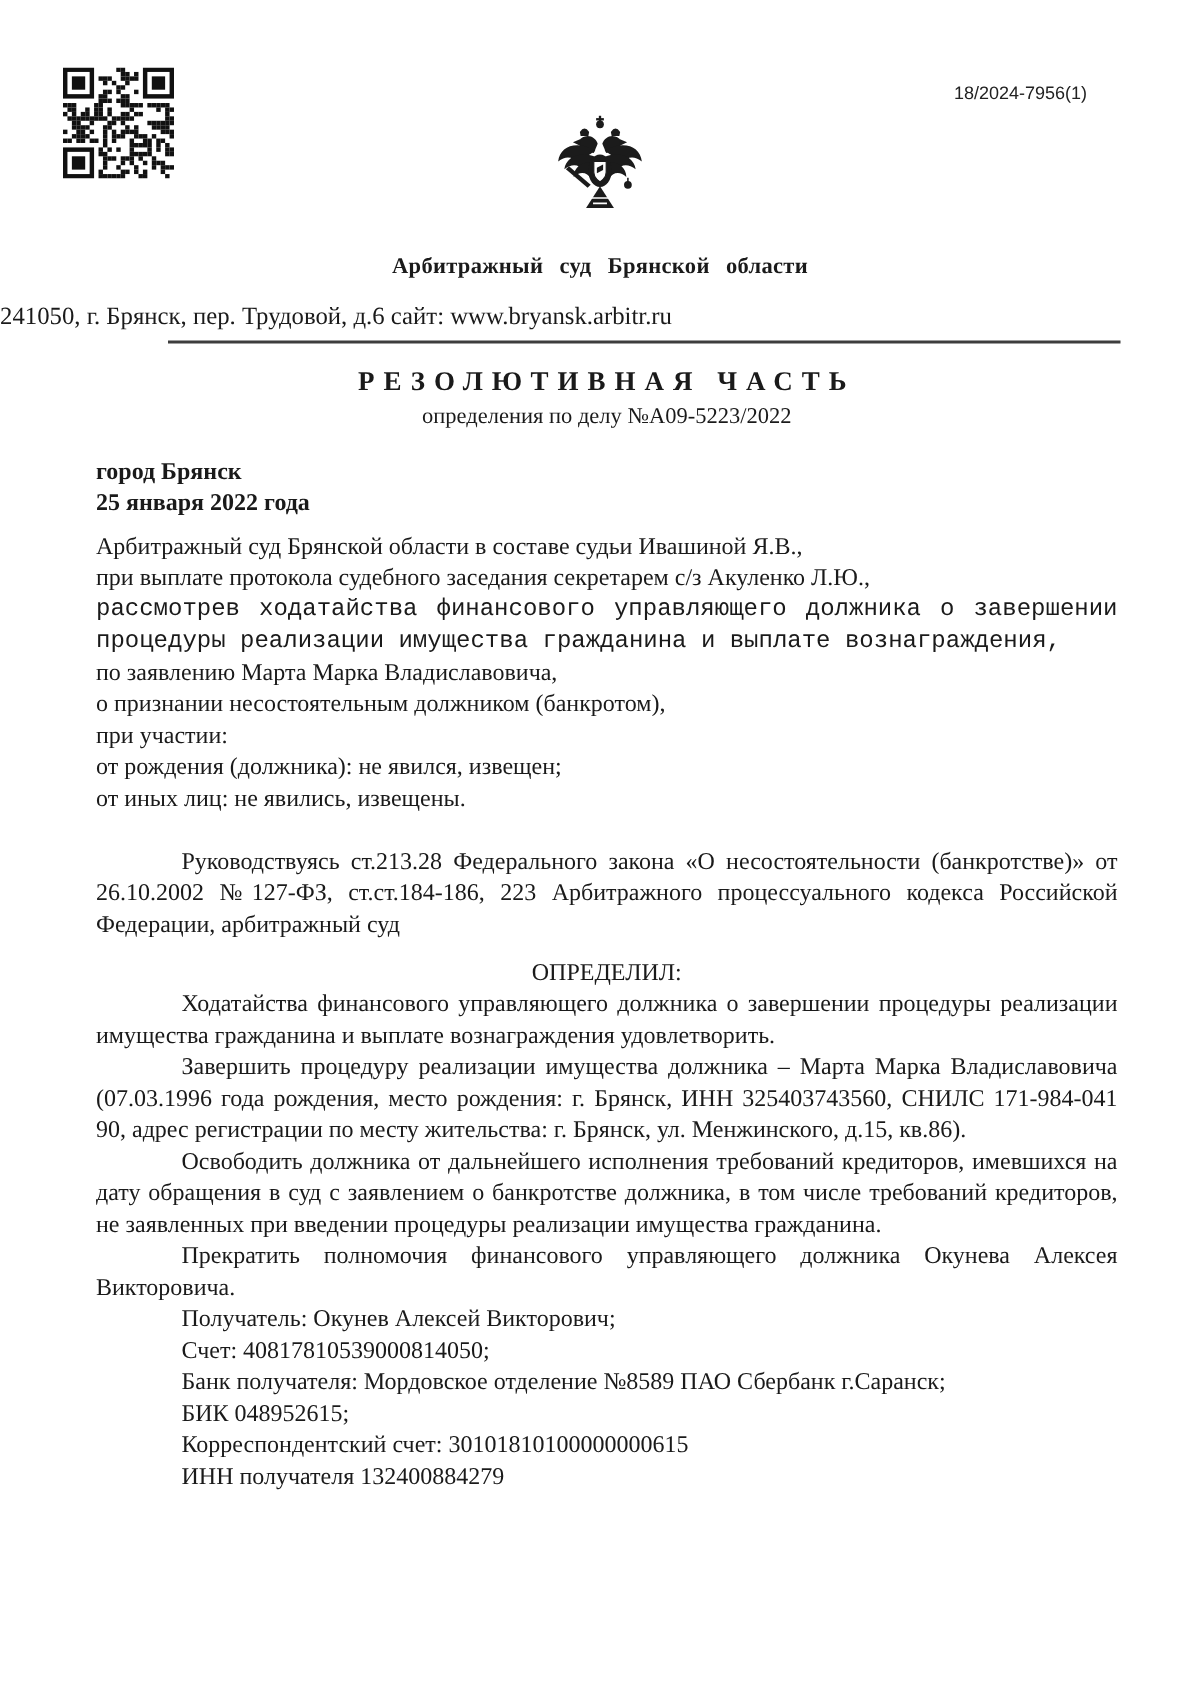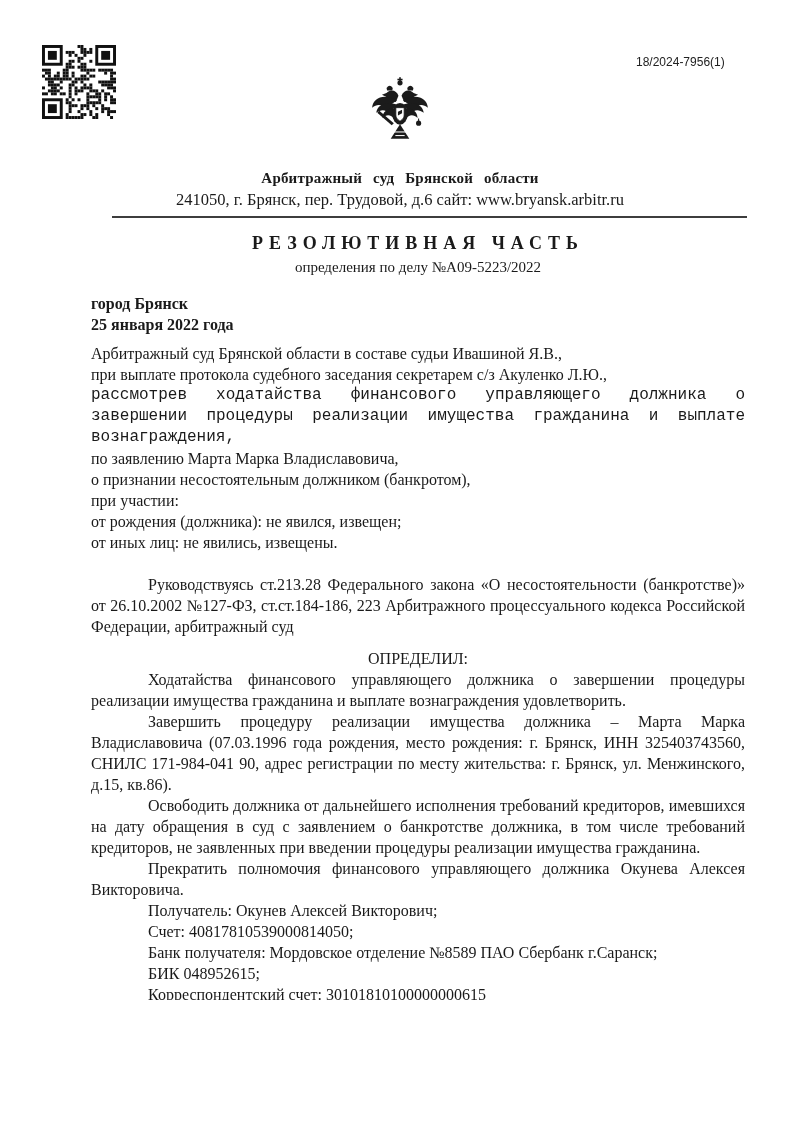--- a/index.html
+++ b/index.html
@@ -13,23 +13,23 @@
   .doc-number {
     position:absolute; top:55px; left:636px;
     font-family:"Liberation Sans", sans-serif; font-size:12px; color:#222;
   }
   .emblem-row { padding-top:76px; display:flex; justify-content:center; }
   .emblem-row svg { display:block; }
   .court-name {
     text-align:center; font-weight:bold; font-size:15px; margin-top:10px;
     word-spacing:7px; letter-spacing:0.2px;
   }
-  .address { text-align:center; font-size:16.5px; margin-top:3px; }
+  .address { text-align:left; font-size:16.5px; margin-top:14px; }
   .rule { margin-left:112px; width:635px; border:none; border-top:2px solid #3d3d3d; margin-top:6px; }
-  .content { margin-left:91px; margin-right:55px; font-size:16px; line-height:21px; }
+  .content { margin-left:64px; margin-right:55px; font-size:16px; line-height:21px; }
   .title-main {
     text-align:center; font-size:18px; font-weight:bold; letter-spacing:6px; margin-top:15px;
   }
   .title-sub { text-align:center; font-size:15px; margin-top:3px; }
   .place-date { margin-top:15px; font-weight:bold; }
   .intro { margin-top:8px; }
   .line { text-align:left; }
   .jline { text-align:justify;font-family:Liberation Mono, monospace; }
   .basis { margin-top:21px; text-indent:57px; text-align:justify; }
   .resolved { text-align:center; margin-top:11px; }

